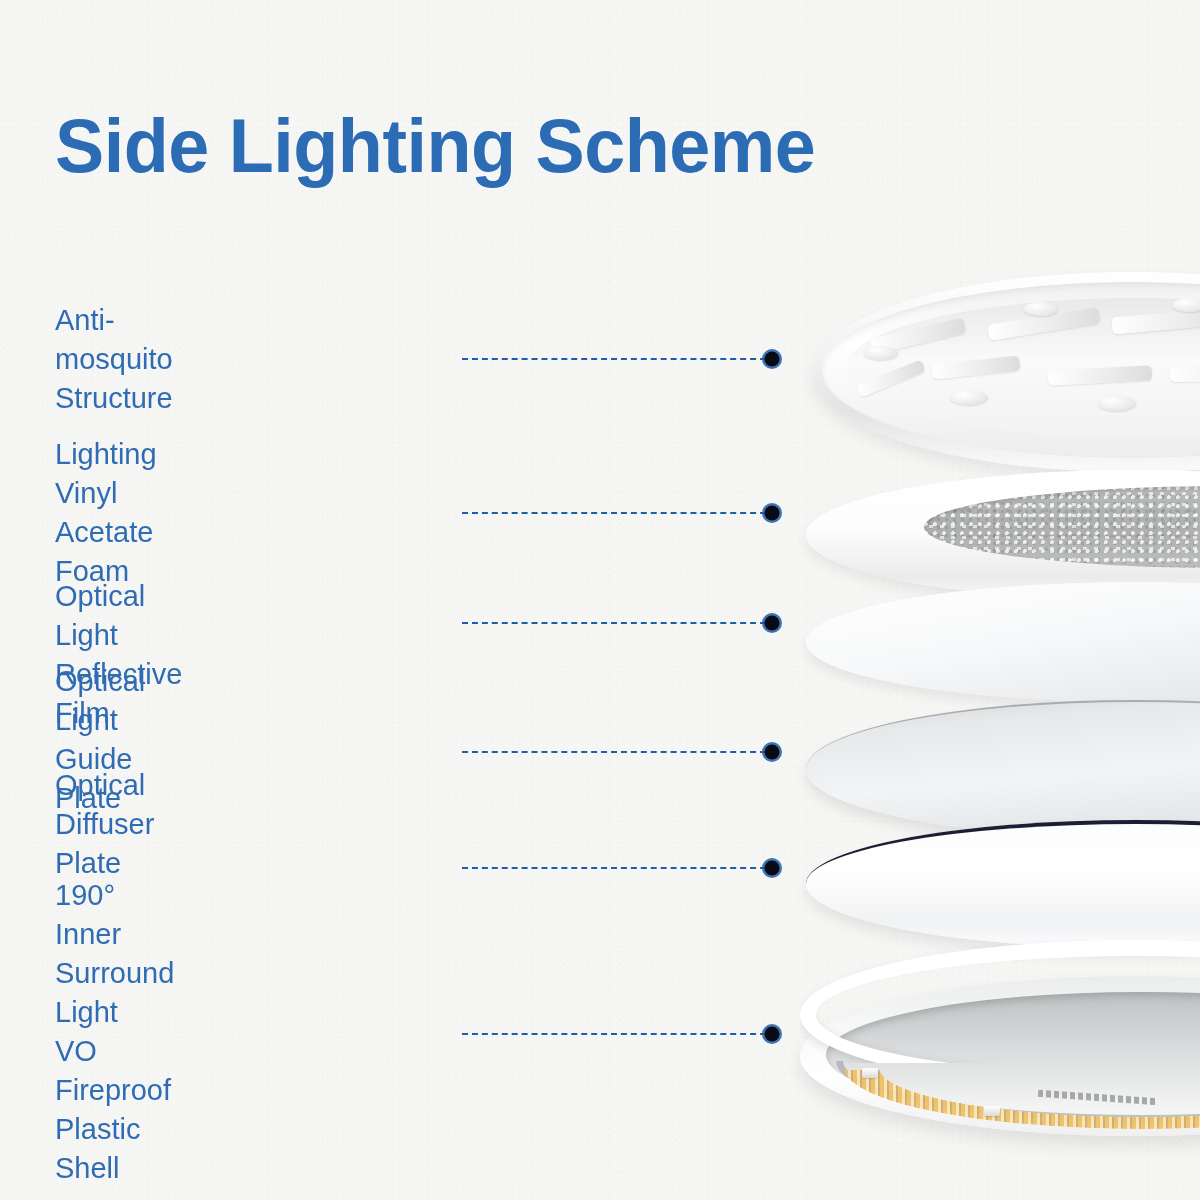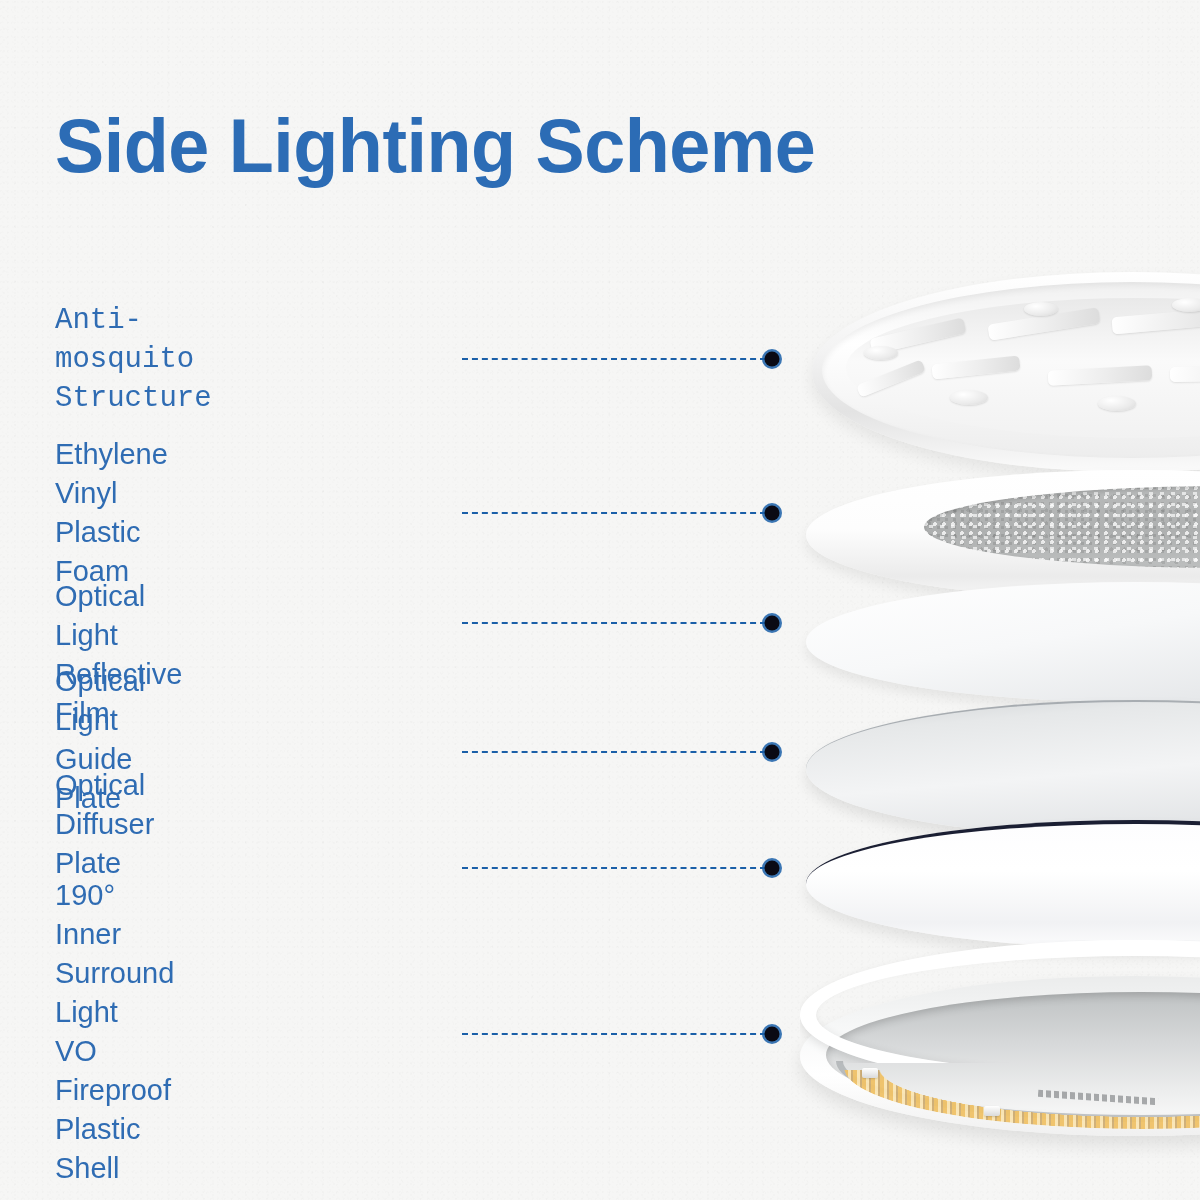--- a/index.html
+++ b/index.html
@@ -359,27 +359,27 @@
       <div class="shell-print"></div>
       <div class="clip" style="left:62px;  top:128px;"></div>
       <div class="clip" style="left:184px; top:166px;"></div>
     </div>
 
   </div>
 
   <div id="title">Side Lighting Scheme</div>
 
   <div class="callout">
-    <div class="callout-label" style="top:359px;font-family:Liberation Mono, monospace;">Anti-mosquito Structure</div>
+    <div class="callout-label" style="top:359px;">Anti-mosquito Structure</div>
     <div class="leader" style="left:462px; top:359px; width:304px;"></div>
     <div class="leader-dot" style="left:772px; top:359px;"></div>
   </div>
 
   <div class="callout">
-    <div class="callout-label" style="top:513px;">Ethylene Vinyl Plastic Foam</div>
+    <div class="callout-label" style="top:513px;">Lighting Vinyl Acetate Foam</div>
     <div class="leader" style="left:462px; top:513px; width:304px;"></div>
     <div class="leader-dot" style="left:772px; top:513px;"></div>
   </div>
 
   <div class="callout">
     <div class="callout-label" style="top:655px;">Optical Light Reflective Film</div>
     <div class="leader" style="left:462px; top:623px; width:304px;"></div>
     <div class="leader-dot" style="left:772px; top:623px;"></div>
   </div>
 

